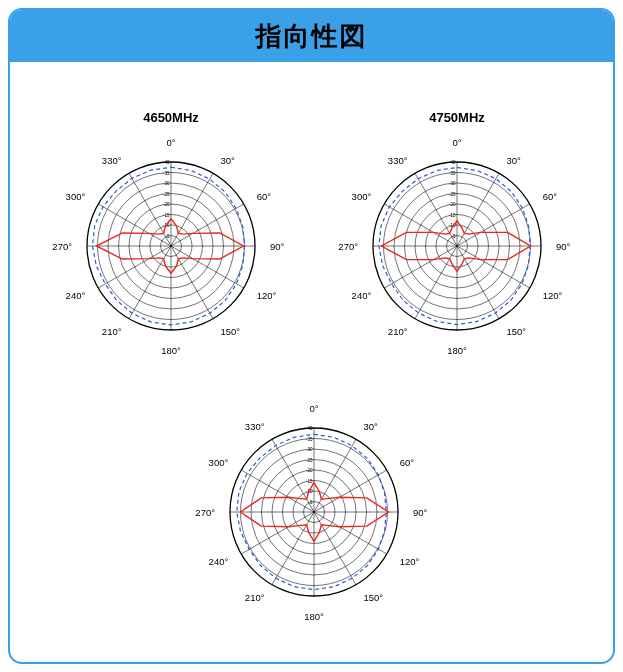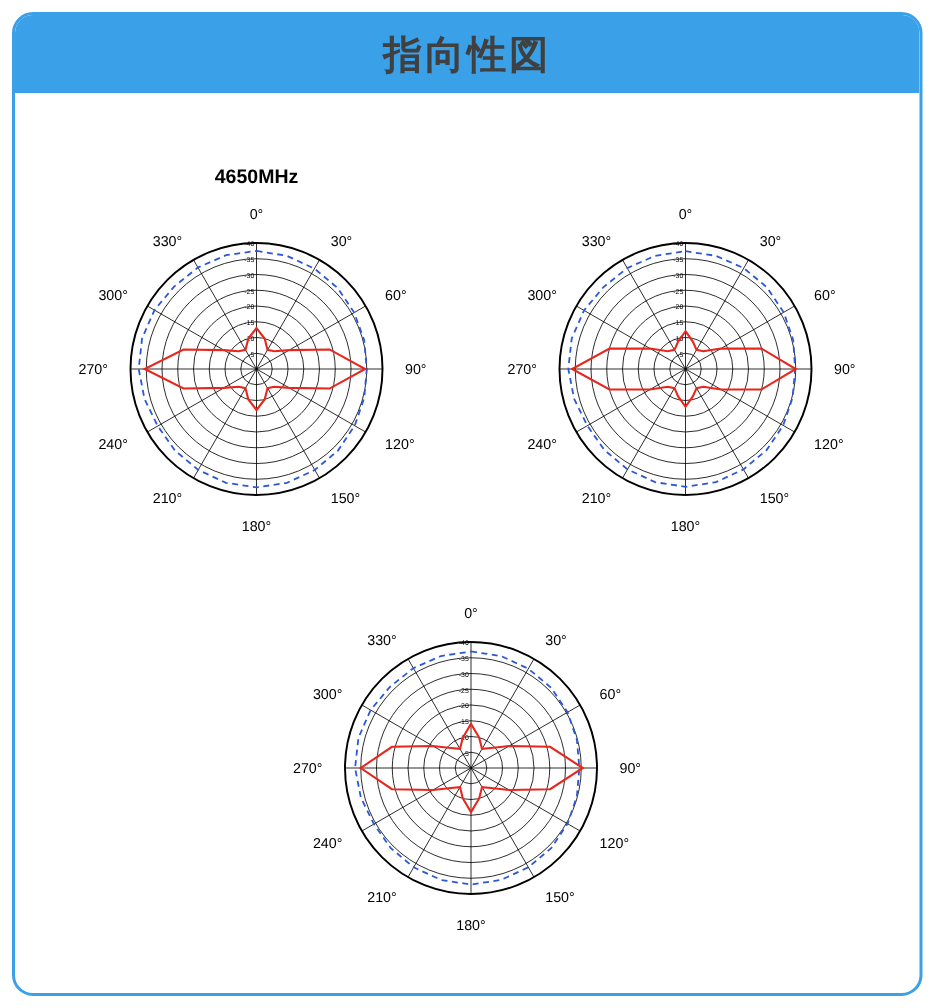--- a/index.html
+++ b/index.html
@@ -32,21 +32,21 @@
     width: 100%;
     height: 52px;
     background: #3aa0e8;
     border-top-left-radius: 11px;
     border-top-right-radius: 11px;
     display: flex;
     align-items: center;
     justify-content: center;
   }
   #title-text {
-    color: #404040;
+    color: #000000;
     font-size: 26px;
     font-weight: bold;
     letter-spacing: 2px;
   }
   #plots {
     position: absolute;
     left: 0;
     top: 52px;
     width: 100%;
     height: 604px;
@@ -129,20 +129,21 @@
           <text x="49.26348502534057" y="175" text-anchor="end" class="ang-label">240°</text>
           <text x="36" y="125.50000000000001" text-anchor="end" class="ang-label">270°</text>
           <text x="49.263485025340586" y="75.99999999999999" text-anchor="end" class="ang-label">300°</text>
           <text x="85.49999999999996" y="39.7634850253406" text-anchor="end" class="ang-label">330°</text>
           <polygon points="135.00,43.25 155.22,46.54 173.64,55.07 189.05,67.95 200.11,84.41 206.81,102.76 208.50,122.00 206.81,141.24 200.47,159.80 189.35,176.35 173.85,189.29 155.33,197.86 135.00,200.96 114.67,197.86 96.15,189.29 80.65,176.35 69.16,160.01 60.35,142.00 56.46,122.00 58.73,101.56 66.98,82.73 80.06,67.06 95.94,54.35 114.67,46.14" fill="none" stroke="#2b58d8" stroke-width="1.2" stroke-dasharray="4,3"></polygon>
           <polygon points="135.00,94.70 140.44,101.72 142.35,109.27 146.88,110.12 156.82,109.40 183.68,108.96 207.45,122.00 183.68,135.04 156.82,134.60 146.88,133.88 142.35,134.73 140.44,142.28 135.00,149.30 129.56,142.28 127.65,134.73 123.12,133.88 113.18,134.60 86.32,135.04 60.45,122.00 86.32,108.96 113.18,109.40 123.12,110.12 127.65,109.27 129.56,101.72" fill="none" stroke="#e8261c" stroke-width="1.4"></polygon>
         </svg>
       </div>
 
     <div class="plot" id="plot-1" style="left:312px; top:48px;">
+      <div class="plot-title">4750MHz</div>
     <svg width="270" height="250" viewBox="0 0 270 250">
           <circle cx="135" cy="122" r="10.5" fill="none" stroke="#000" stroke-width="0.55"></circle>
           <circle cx="135" cy="122" r="21" fill="none" stroke="#000" stroke-width="0.55"></circle>
           <circle cx="135" cy="122" r="31.5" fill="none" stroke="#000" stroke-width="0.55"></circle>
           <circle cx="135" cy="122" r="42" fill="none" stroke="#000" stroke-width="0.55"></circle>
           <circle cx="135" cy="122" r="52.5" fill="none" stroke="#000" stroke-width="0.55"></circle>
           <circle cx="135" cy="122" r="63" fill="none" stroke="#000" stroke-width="0.55"></circle>
           <circle cx="135" cy="122" r="73.5" fill="none" stroke="#000" stroke-width="0.55"></circle>
           <circle cx="135" cy="122" r="84" fill="none" stroke="#000" stroke-width="1.3"></circle>
           <line x1="135" y1="38" x2="135" y2="206" stroke="#000" stroke-width="0.55"></line>

